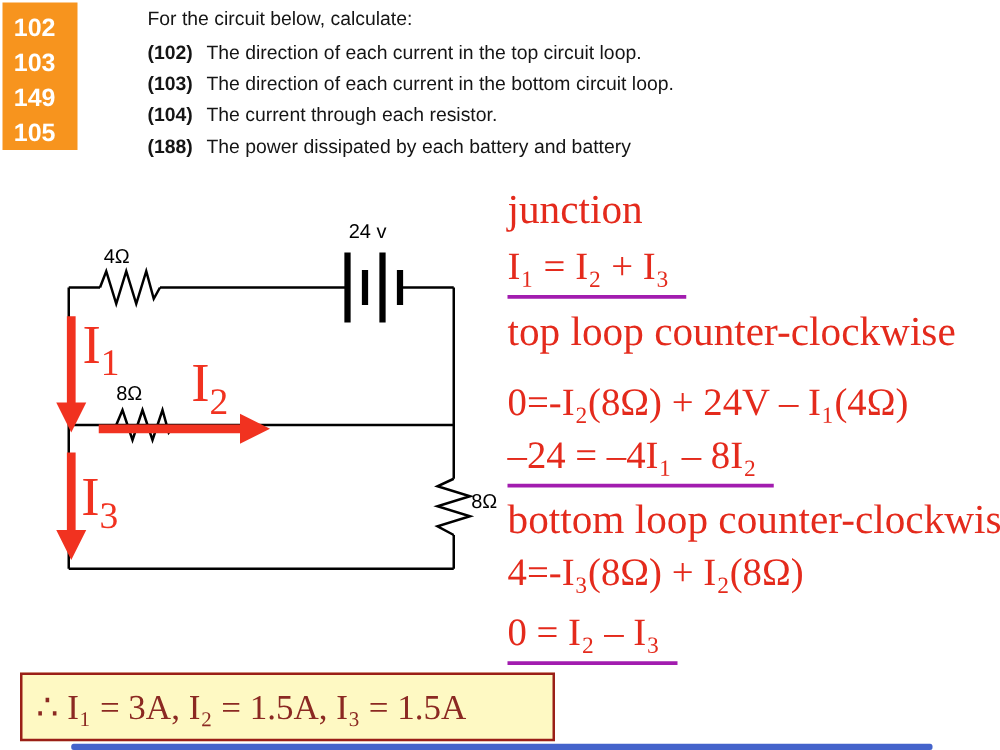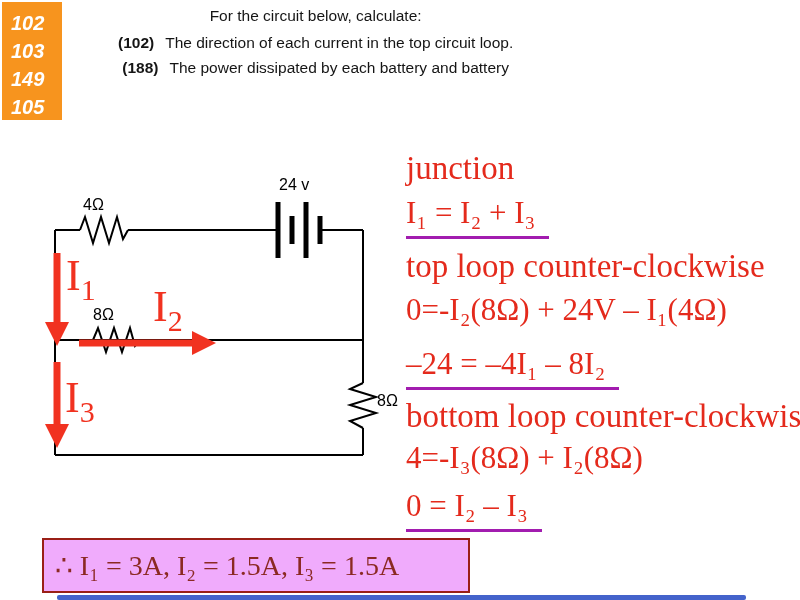--- a/index.html
+++ b/index.html
@@ -6,25 +6,25 @@
   html,body { margin:0; padding:0; }
   body {
     width:800px; height:600px; position:relative; overflow:hidden;
     background:#ffffff; font-family:"Liberation Sans", sans-serif;
   }
 
   
   .ref-tabs {
     position:absolute; left:2px; top:2px; width:60px; height:118px;
     background:#F7941E; color:#ffffff; padding:7px 0 0 9px;
-    font-weight:bold; font-size:20px; line-height:28px;font-style:italic;
+    font-weight:bold; font-size:20px; line-height:28px;
   }
 
   
-  .problem { position:absolute; left:118px; top:7px; color:#151515; font-size:15.5px;text-align:center; }
+  .problem { position:absolute; left:118px; top:7px; color:#151515; font-size:15.5px; }
   .p-title { margin-bottom:9px; }
   .p-item { margin-bottom:7px; white-space:nowrap; }
   .p-num { font-weight:bold; margin-right:11px; }
 
   
   .circuit { position:absolute; left:0; top:140px; }
   .wire { stroke:#000000; stroke-width:2; fill:none; }
   .plate-tall { stroke:#000000; stroke-width:5; }
   .plate-short { stroke:#000000; stroke-width:5; }
   .clabel { font-family:"Liberation Sans",sans-serif; font-size:16px; fill:#000000; }
@@ -38,22 +38,22 @@
     position:absolute; left:406px; top:0; width:500px; color:#E42A1C;
     font-family:"Liberation Serif","DejaVu Serif",serif;
   }
   .wline { position:absolute; left:0; white-space:nowrap; }
   .w-word { font-size:33px;text-align:right; }
   .w-eq { font-size:31px; }
   .ul { display:inline-block; border-bottom:3px solid #a21caf; padding-bottom:5px; padding-right:14px; }
 
   
   .answer {
-    position:absolute; left:42px; top:538px; width:428px; height:55px;
-    background:#f0abfc; border:2.5px solid #9A1F17;
+    position:absolute; left:16px; top:538px; width:428px; height:55px;
+    background:#fef9c3; border:2.5px solid #9A1F17;
     display:flex; align-items:center; padding-left:11px;
     color:#8B2922; font-size:28px; white-space:nowrap;
     font-family:"Liberation Serif","DejaVu Serif",serif;
   }
 
   
   .footer-bar {
     position:absolute; left:57px; top:595px; width:689px; height:5px;
     background:#4463CB; border-radius:2px;
   }
@@ -65,20 +65,26 @@
   <div>102</div>
   <div>103</div>
   <div>149</div>
   <div>105</div>
 </div>
 
 <div class="problem">
   <div class="p-title">For the circuit below, calculate:</div>
   <div class="p-item">
     <span class="p-num">(102)</span><span>The direction of each current in the top circuit loop.</span>
+  </div>
+  <div class="p-item">
+    <span class="p-num">(103)</span><span>The direction of each current in the bottom circuit loop.</span>
+  </div>
+  <div class="p-item">
+    <span class="p-num">(104)</span><span>The current through each resistor.</span>
   </div>
   <div class="p-item">
     <span class="p-num">(188)</span><span>The power dissipated by each battery and battery</span>
   </div>
 </div>
 
 <svg class="circuit" width="410" height="330" viewBox="0 0 410 330">
 
   <g>
     <path class="wire" d="M55,90 H80"></path>
@@ -130,21 +136,21 @@
     <line class="arrow" x1="57" y1="222" x2="57" y2="286"></line>
     <polygon class="ahead" points="57,308 45,284 69,284"></polygon>
   </g>
   <text class="ilabel" x="65" y="272"><tspan>I</tspan><tspan class="isub" dy="10">3</tspan></text>
 </svg>
 
 <div class="work">
   <div class="wline w-word" style="top:150px"><span>junction</span></div>
   <div class="wline w-eq" style="top:195px"><span class="ul">I₁ = I₂ + I₃</span></div>
   <div class="wline w-word" style="top:248px"><span>top loop counter-clockwise</span></div>
-  <div class="wline w-eq" style="top:292px"><span>0=-I₂(8Ω) + 24V – I₁(4Ω)</span></div>
+  <div class="wline w-eq" style="top:304px"><span>0=-I₂(8Ω) + 24V – I₁(4Ω)</span></div>
   <div class="wline w-eq" style="top:346px"><span class="ul">–24 = –4I₁ – 8I₂</span></div>
   <div class="wline w-word" style="top:398px"><span>bottom loop counter-clockwise</span></div>
   <div class="wline w-eq" style="top:440px"><span>4=-I₃(8Ω) + I₂(8Ω)</span></div>
   <div class="wline w-eq" style="top:488px"><span class="ul">0 = I₂ – I₃</span></div>
 </div>
 
 <div class="answer">
   <span>∴ I₁ = 3A,  I₂ = 1.5A,  I₃ = 1.5A</span>
 </div>
 

